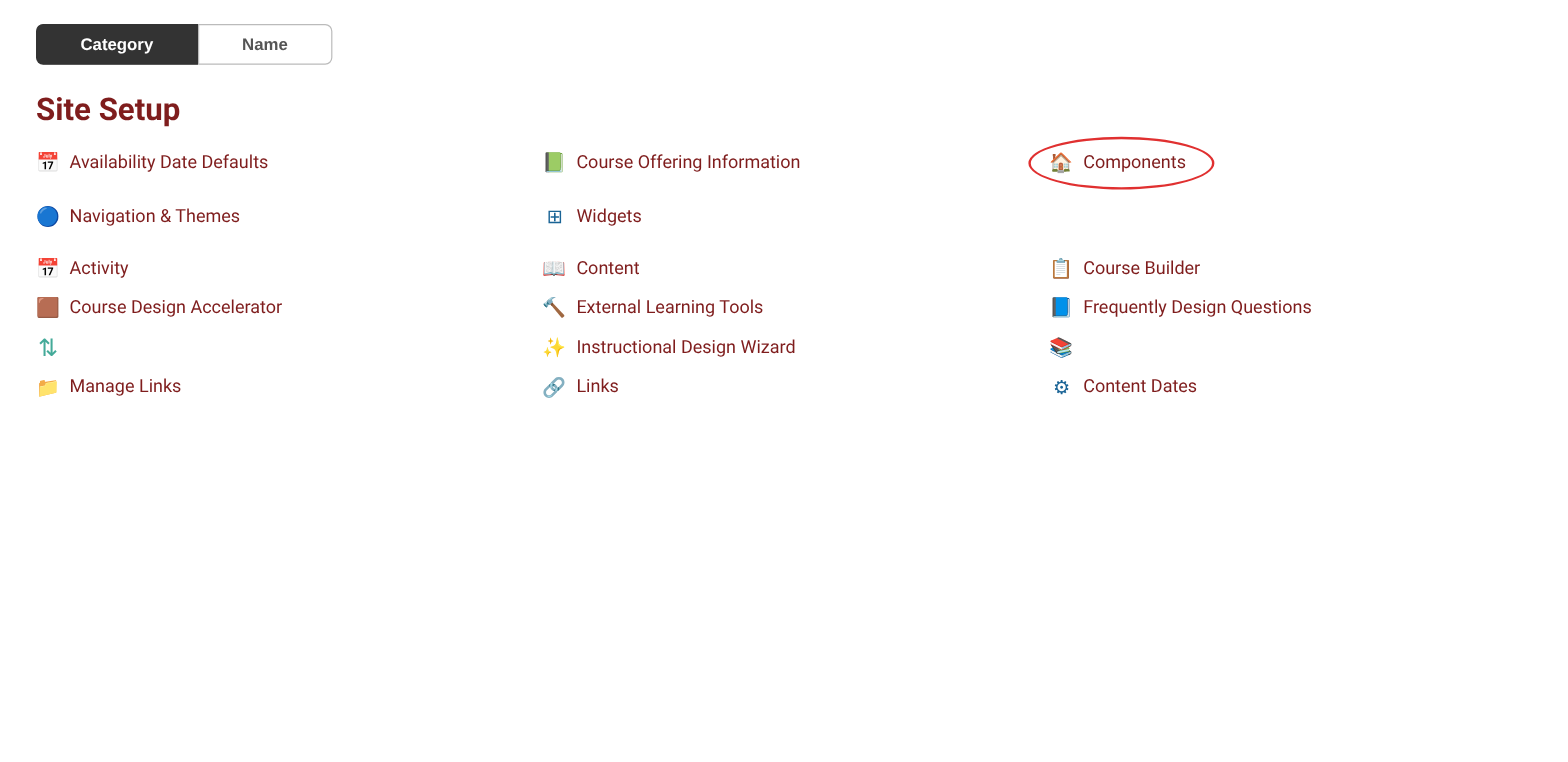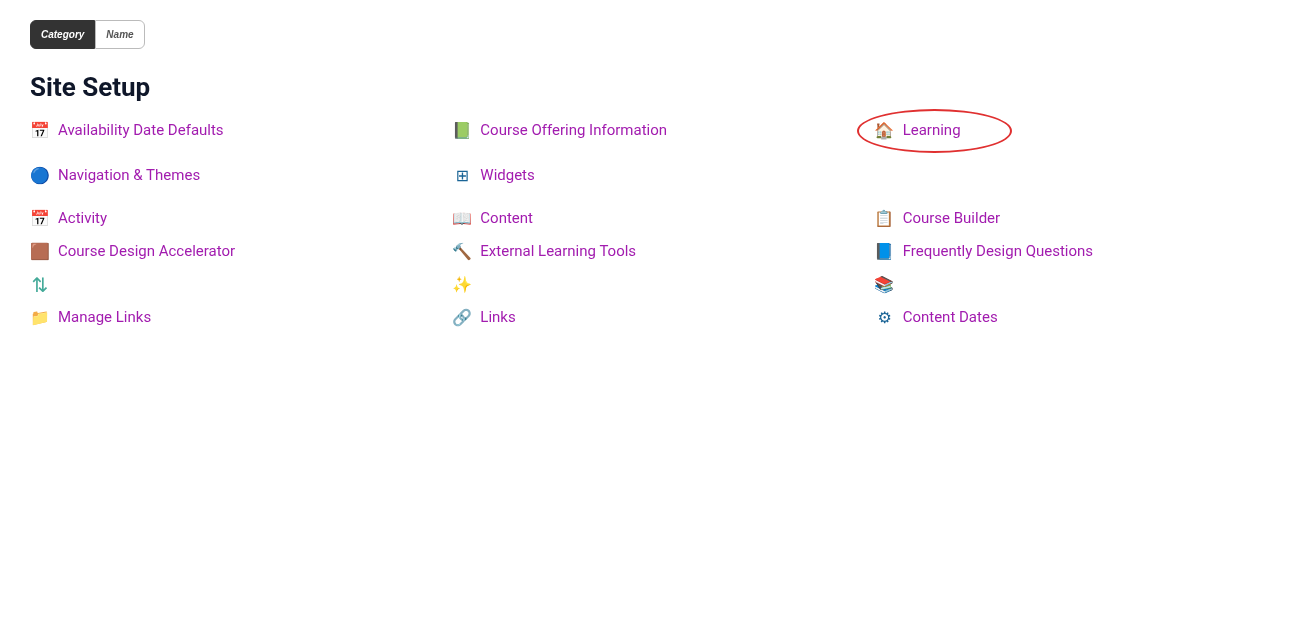--- a/index.html
+++ b/index.html
@@ -11,46 +11,45 @@
       font-size: 15px;
     }
 
     
     .tab-row {
       display: flex;
       gap: 0;
       margin-bottom: 20px;
     }
     .tab-btn {
-      padding: 8px 10px;
-      font-size: 10px;
+      padding: 8px 36px;
+      font-size: 14px;
       font-weight: 600;
       border: 1.5px solid #bbb;
       cursor: pointer;
       background: #fff;
       color: #555;
-      font-style: italic;
     }
     .tab-btn.active {
       background: #333;
       color: #fff;
       border-color: #333;
     }
     .tab-btn:first-child {
       border-radius: 6px 0 0 6px;
     }
     .tab-btn:last-child {
       border-radius: 0 6px 6px 0;
     }
 
     
     .section-heading {
       font-size: 26px;
       font-weight: 700;
-      color: #0f172a;
+      color: #7f1d1d;
       margin-bottom: 18px;
       margin-top: 23px;
     }
 
     
     .link-grid {
       display: grid;
       grid-template-columns: 1fr 1fr 1fr;
       gap: 12px 20px;
       margin-bottom: 10px;
@@ -58,21 +57,21 @@
 
     .link-item {
       display: flex;
       align-items: flex-start;
       gap: 8px;
       color: #1a6496;
       cursor: pointer;
       line-height: 1.4;
     }
     .link-text {
-      color: #a21caf;
+      color: #7f1d1d;
       font-size: 15px;
     }
 
     
     .icon {
       width: 20px;
       height: 20px;
       display: inline-flex;
       align-items: center;
       justify-content: center;
@@ -130,21 +129,21 @@
       <div class="link-item" style="margin-top:6px;">
         <span class="icon">⊞</span>
         <span class="link-text">Widgets</span>
       </div>
     </div>
 
     <div>
       <div class="link-item" style="position:relative; display:inline-flex;">
         <span class="red-circle"></span>
         <span class="icon">🏠</span>
-        <span class="link-text">Learning</span>
+        <span class="link-text">Components</span>
       </div>
     </div>
   </div>
 </div>
 
 <div class="section-gap">
 
   <div class="link-grid">
 
     <div style="display:flex;flex-direction:column;gap:12px;">
@@ -169,20 +168,21 @@
       <div class="link-item">
         <span class="icon">📖</span>
         <span class="link-text">Content</span>
       </div>
       <div class="link-item">
         <span class="icon">🔨</span>
         <span class="link-text">External Learning Tools</span>
       </div>
       <div class="link-item">
         <span class="icon">✨</span>
+        <span class="link-text">Instructional Design Wizard</span>
       </div>
       <div class="link-item">
         <span class="icon">🔗</span>
         <span class="link-text">Links</span>
       </div>
     </div>
 
     <div style="display:flex;flex-direction:column;gap:12px;">
       <div class="link-item">
         <span class="icon">📋</span>

